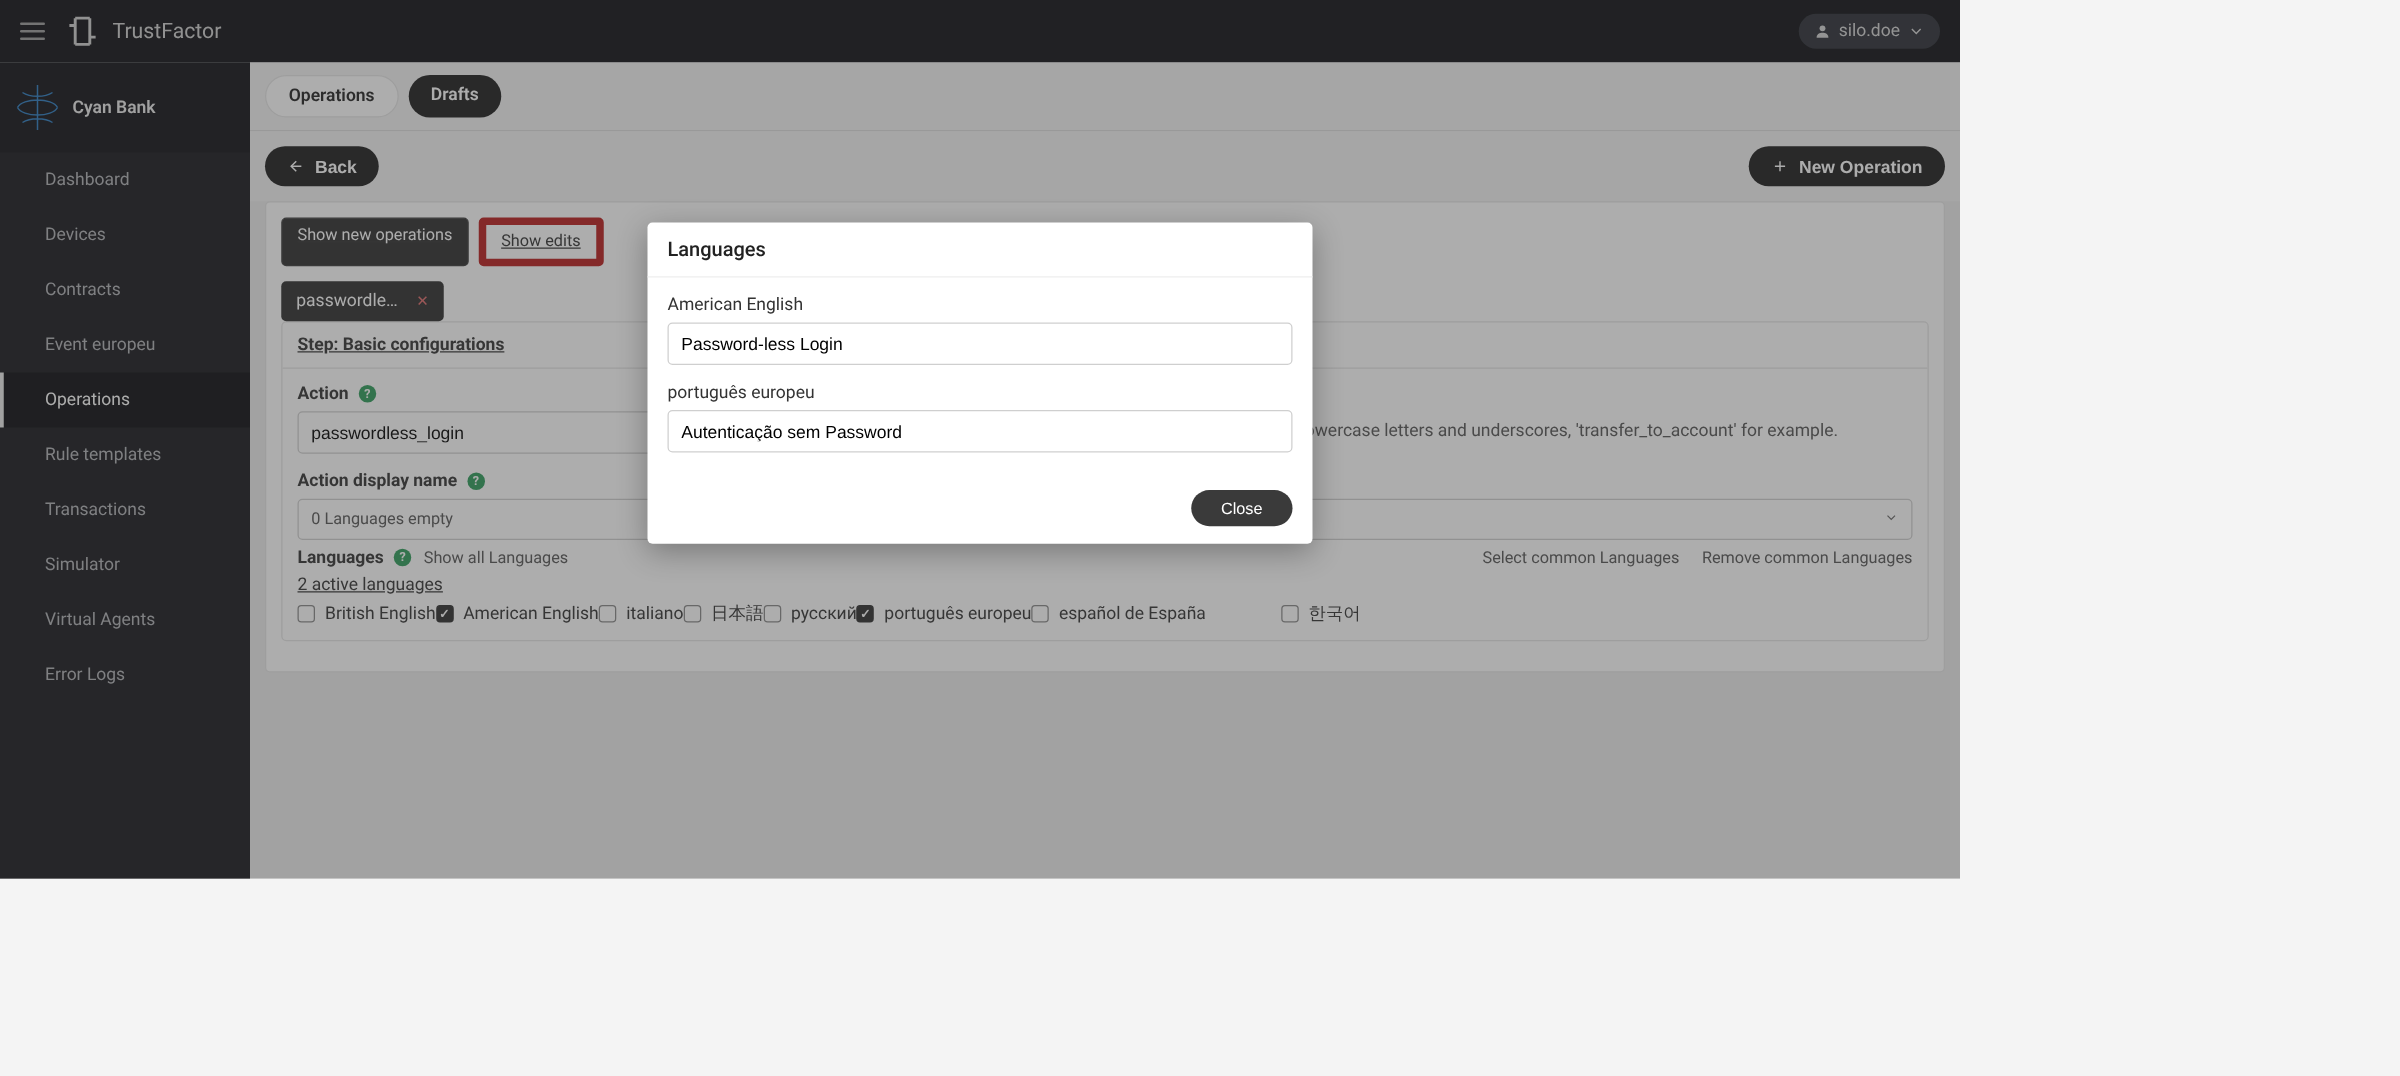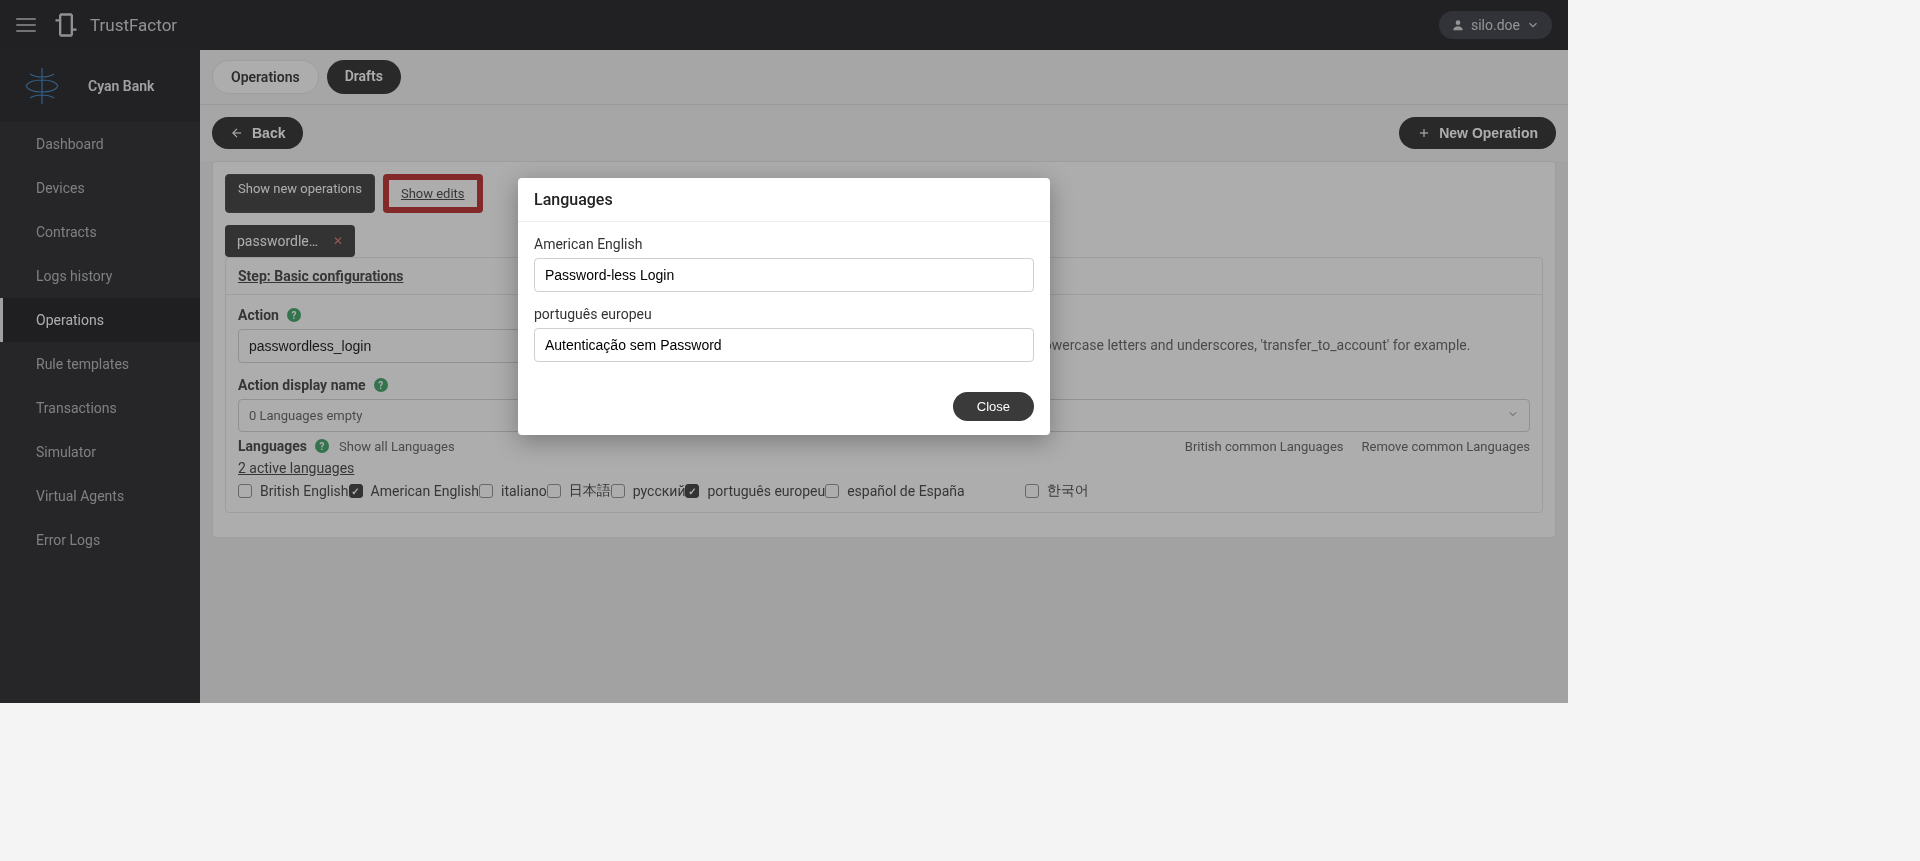--- a/index.html
+++ b/index.html
@@ -63,22 +63,22 @@
   top: 50px;
   bottom: 0;
   width: 200px;
   background: #17181d;
   color: #b0b1b5;
   overflow-y: auto;
 }
 .org-header {
   display: flex;
   align-items: center;
-  gap: 24px;
-  padding: 14px 20px;
+  gap: 6px;
+  padding: 14px 8px;
   background: #101116;
 }
 .org-logo {
   width: 44px; height: 44px;
   display: flex; align-items: center; justify-content: center;
 }
 .org-name { color: #eaeaea; font-size: 14px; font-weight: 600; }
 .nav-item {
   padding: 14px 18px 14px 36px;
   font-size: 14px;
@@ -337,21 +337,21 @@
         <g fill="none" stroke="#2b7bbf" stroke-width="1.2">
           <path d="M22 4v36M10 10c6 4 18 4 24 0M10 34c6-4 18-4 24 0M6 22c4-8 28-8 32 0M6 22c4 8 28 8 32 0"></path>
         </g>
       </svg>
     </div>
     <span class="org-name">Cyan Bank</span>
   </div>
   <div class="nav-item"><span>Dashboard</span></div>
   <div class="nav-item"><span>Devices</span></div>
   <div class="nav-item"><span>Contracts</span></div>
-  <div class="nav-item"><span>Logs history</span></div>
+  <div class="nav-item"><span>Event europeu</span></div>
   <div class="nav-item active"><span>Operations</span></div>
   <div class="nav-item"><span>Rule templates</span></div>
   <div class="nav-item"><span>Transactions</span></div>
   <div class="nav-item"><span>Simulator</span></div>
   <div class="nav-item"><span>Virtual Agents</span></div>
   <div class="nav-item"><span>Error Logs</span></div>
 </div>
 
 <div class="main">
   <div class="tabs">
@@ -411,21 +411,21 @@
             </svg>
         </div>
 
         <div class="lang-header">
           <div class="field-label" style="margin-bottom:0">
             <span>Languages</span>
             <span class="help-icon">?</span>
           </div>
           <span class="link-text">Show all Languages</span>
           <div class="lang-actions">
-            <span class="link-text">British common Languages</span>
+            <span class="link-text">Select common Languages</span>
             <span class="link-text">Remove common Languages</span>
           </div>
         </div>
 
         <div class="active-count">2 active languages</div>
 
         <div class="lang-grid">
           <div class="lang-col">
             <div class="chk-row">
                 <span class="chk"></span>

